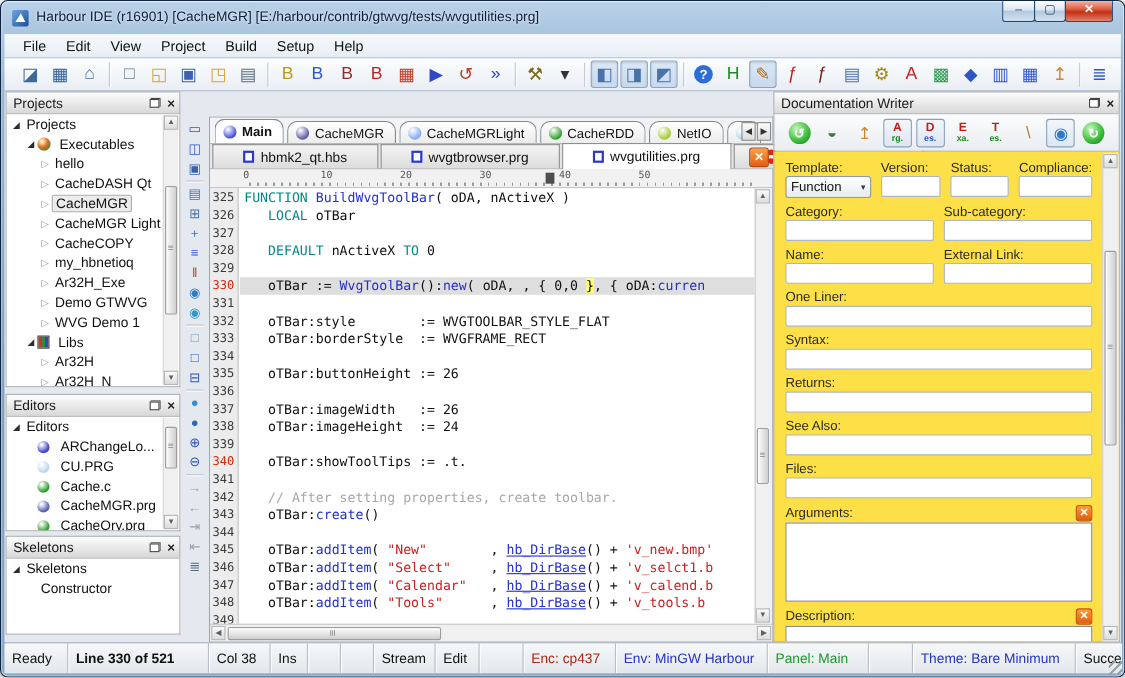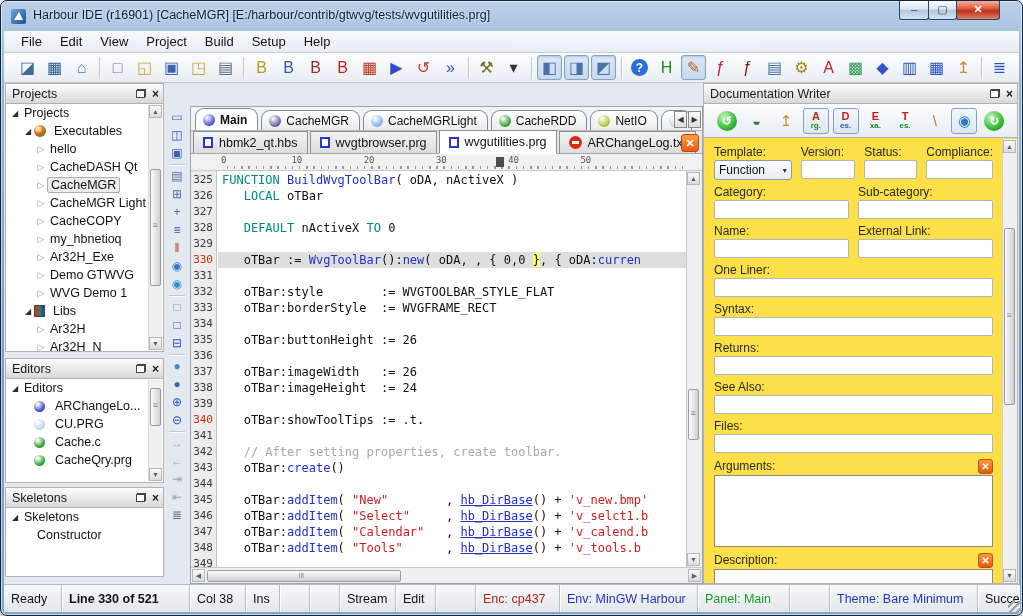--- a/index.html
+++ b/index.html
@@ -1,21 +1,21 @@
 <!DOCTYPE html>
 <html><head>
 <meta charset="utf-8">
 <style>
   html,body{margin:0;padding:0;background:#fff;font-family:"Liberation Sans",sans-serif;}
   *{box-sizing:border-box;}
   #win{position:relative;width:1023px;height:616px;border:1px solid #0e2440;border-radius:7px;
        background:linear-gradient(#b9d0e8 0%,#93b1d0 14%,#7b9cc0 60%,#86a6c6 100%);
        box-shadow:inset 0 0 0 1px rgba(255,255,255,.55), 0 3px 10px rgba(0,0,0,.45);overflow:hidden;}
   
-  #titlebar{position:absolute;top:0;left:0;right:12px;height:30px;}
+  #titlebar{position:absolute;top:0;left:0;right:0;height:30px;}
   #appicon{position:absolute;left:10px;top:8px;width:15px;height:15px;border-radius:2px;
            background:linear-gradient(135deg,#6fa6e0,#1c4f96);}
   #appicon:before{content:"";position:absolute;left:3px;top:3px;border-left:5px solid transparent;
            border-right:4px solid transparent;border-bottom:8px solid #fff;}
   #wtitle{position:absolute;left:32px;top:7px;font-size:12.5px;color:#0c1e3a;text-shadow:0 0 3px rgba(255,255,255,.9);white-space:nowrap;}
   #winbtns{position:absolute;top:0;right:10px;display:flex;}
   .wbtn{height:19px;border:1px solid #25476b;border-top:none;margin-left:-1px;
         background:linear-gradient(#fdfdfd 0%,#dbe7f2 45%,#b4c8dc 50%,#d2e2f0 100%);
         color:#23415f;font-size:11px;line-height:17px;text-align:center;border-radius:0 0 3px 3px;}
   .wbtn.min{width:30px;} .wbtn.max{width:29px;}
@@ -73,21 +73,21 @@
         background:linear-gradient(#fff,#ececec);display:flex;align-items:center;gap:5px;padding:0 10px 0 7px;
         font-size:12px;color:#111;flex:none;}
   .ptab.active{height:22px;background:#fff;font-weight:bold;}
   .sphere{width:12px;height:12px;border-radius:50%;flex:none;}
   .tabscroll{position:absolute;right:1px;bottom:2px;display:flex;}
   .tsbtn{width:13px;height:17px;border:1px solid #8a8a8a;background:linear-gradient(#fafafa,#ddd);
          font-size:8px;color:#333;text-align:center;line-height:15px;margin-left:1px;}
   #ftabs{height:24px;background:#e6e6e6;border-top:1px solid #b8b8b8;border-bottom:1px solid #a8a8a8;
          display:flex;align-items:flex-end;padding-left:2px;position:relative;flex:none;}
   .ftab{height:22px;margin-right:2px;border:1px solid #8f8f8f;border-bottom:none;background:linear-gradient(#f4f4f4,#dcdcdc);
-        display:flex;align-items:center;gap:6px;padding:0 9px;font-size:12.5px;color:#111;flex:none;}
+        display:flex;align-items:center;gap:6px;padding:0 27px;font-size:12.5px;color:#111;flex:none;}
   .ftab.active{background:#fff;height:24px;margin-bottom:-1px;border-bottom:1px solid #fff;}
   .ico-doc{width:10px;height:11px;border:2px solid #2836cc;background:#fff;flex:none;}
   .ico-stop{width:13px;height:13px;border-radius:50%;background:#d82818;position:relative;flex:none;}
   .ico-stop i{position:absolute;left:3px;top:5px;width:7px;height:2.5px;background:#fff;}
   .tabclose{position:absolute;right:3px;top:3px;width:18px;height:18px;border:1px solid #b84810;border-radius:3px;
         background:linear-gradient(#ffa040,#e45c14);color:#fff;font-weight:bold;font-size:11px;text-align:center;line-height:16px;}
   #ruler{height:17px;background:#f1f1f1;border-bottom:1px solid #c6c6c6;position:relative;flex:none;overflow:hidden;}
   #rlabels{position:absolute;left:30px;top:0;right:0;bottom:0;font-family:"DejaVu Sans Mono",monospace;font-size:12px;}
   .rlab{position:absolute;top:1px;font-size:9px;color:#555;transform:translateX(-35%);}
   .rticks{position:absolute;left:30px;right:16px;bottom:1px;height:3px;}
@@ -373,20 +373,24 @@
           </div>
           <div class="trow" style="padding-left: 28px;">
             <span class="ball" style="background: radial-gradient(circle at 35% 30%, rgb(255, 255, 255) 5%, rgb(188, 214, 242) 65%);"></span>
             <span class="tlabel">CU.PRG</span>
           </div>
           <div class="trow" style="padding-left: 28px;">
             <span class="ball" style="background: radial-gradient(circle at 35% 30%, rgb(255, 255, 255) 5%, rgb(45, 160, 45) 65%);"></span>
             <span class="tlabel">Cache.c</span>
           </div>
           <div class="trow" style="padding-left: 28px;">
+            <span class="ball" style="background: radial-gradient(circle at 35% 30%, rgb(255, 255, 255) 5%, rgb(85, 96, 181) 65%);"></span>
+            <span class="tlabel">CacheMGR.prg</span>
+          </div>
+          <div class="trow" style="padding-left: 28px;">
             <span class="ball" style="background: radial-gradient(circle at 35% 30%, rgb(255, 255, 255) 5%, rgb(45, 160, 45) 65%);"></span>
             <span class="tlabel">CacheQry.prg</span>
           </div>
           <div class="sb-v">
             <div class="sb-thumb" style="top: 8%; height: 38%;"></div>
             <div class="sb-btn" style="bottom: 0px;">▼</div>
           </div>
         </div>
     </div>
 

